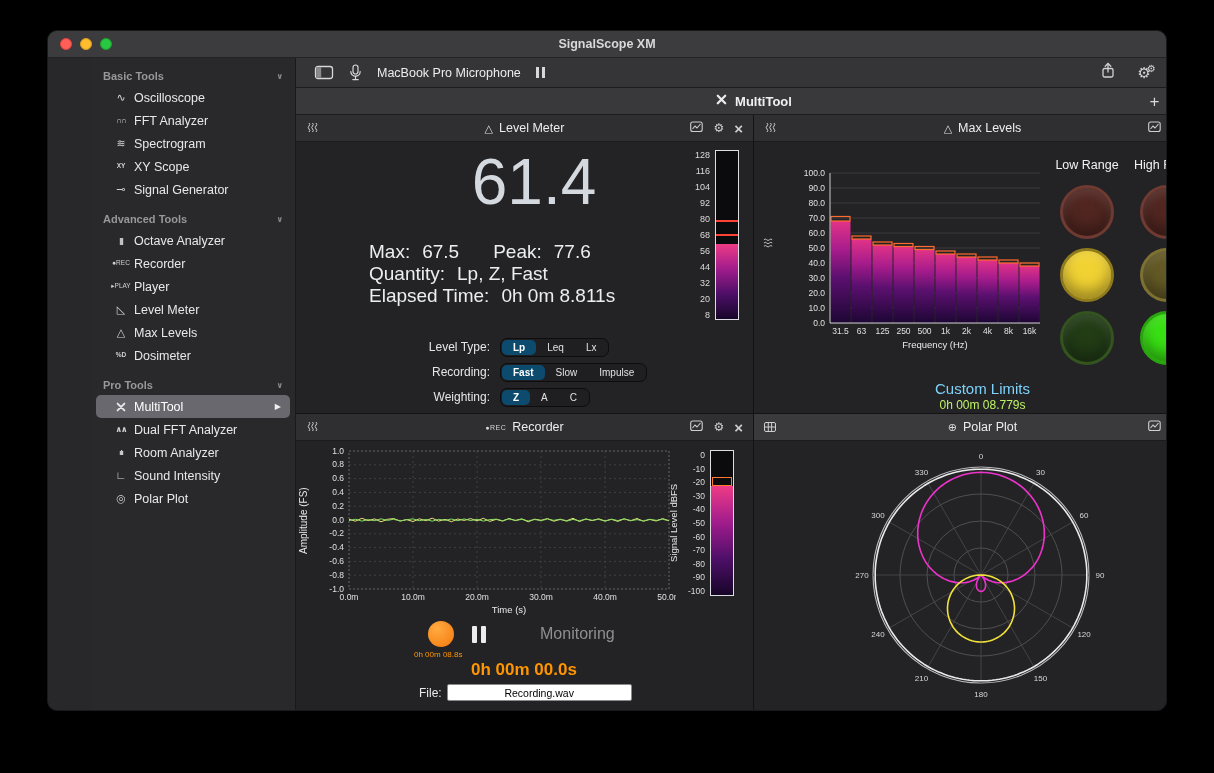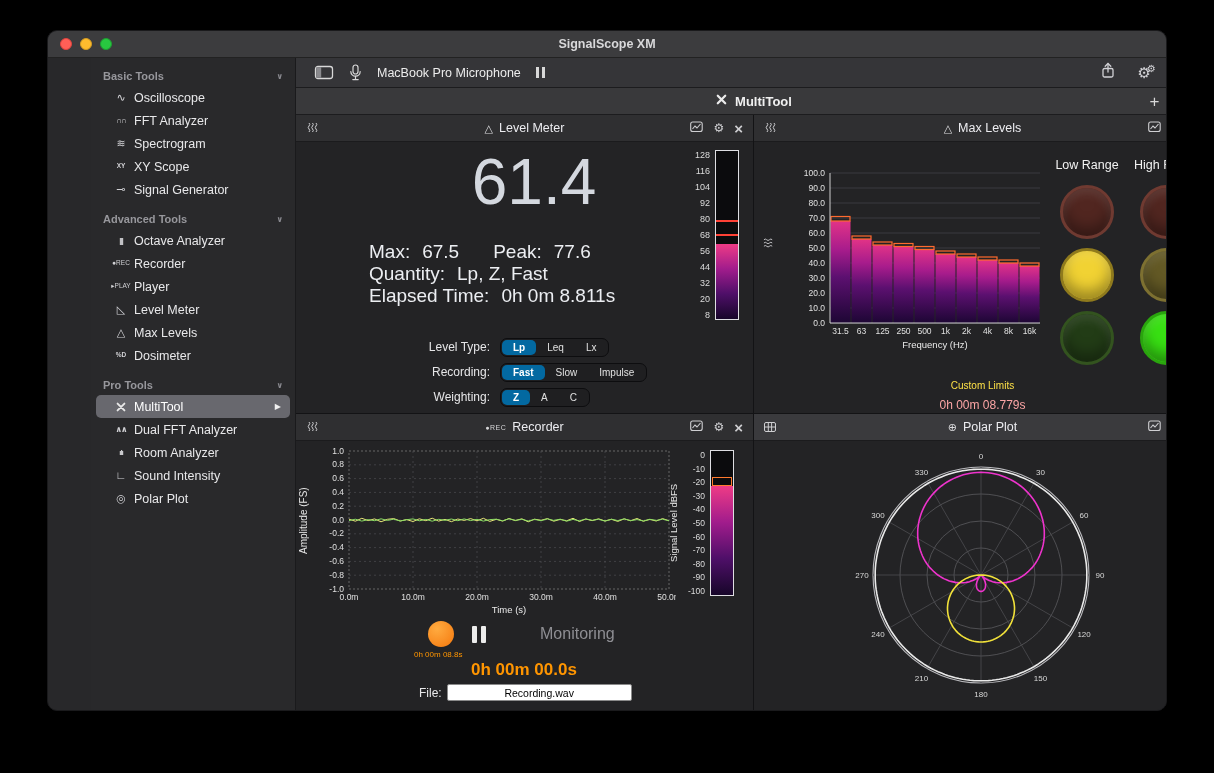--- a/index.html
+++ b/index.html
@@ -76,39 +76,39 @@
   .lm-value{position:absolute;left:73px;top:4px;width:330px;text-align:center;font-size:64px;
     color:#d4d8df;line-height:1.15;}
   .lm-stats{position:absolute;left:73px;top:99px;font-size:19px;color:#eceef2;line-height:22px;}
   .lm-num{margin-left:12px;}
   .pair-gap{display:inline-block;width:34px;}
   .lm-controls{position:absolute;left:84px;top:195px;}
   .ctrl-row{display:flex;align-items:center;height:20px;margin-bottom:5px;}
   .ctrl-label{width:110px;text-align:right;margin-right:10px;font-size:12px;color:#e6e6e8;}
   .seg{display:inline-flex;background:#1f1f21;border:1px solid #0d0d0f;border-radius:7px;padding:1px;}
   .seg-opt{font-size:10px;color:#e0e0e0;padding:2px 11px;border-radius:5px;}
-  .seg-opt.sel{background:#0369a1;color:#fff;font-weight:bold;}
+  .seg-opt.sel{background:#0c4a6e;color:#fff;font-weight:bold;}
   .vmeter{position:absolute;display:flex;}
   .lm-meter{top:8px;right:14px;}
   .vm-ticks{display:flex;flex-direction:column;justify-content:space-between;align-items:flex-end;
     height:170px;margin-right:5px;font-size:9px;color:#dcdcdc;}
   .vm-bar{width:24px;height:170px;border:1px solid #dedee2;background:#0b0b0d;position:relative;overflow:hidden;}
   .vm-fill{position:absolute;bottom:0;left:0;right:0;}
   .vm-mark{position:absolute;left:0;right:0;height:2px;}
   .vm-outline{position:absolute;left:1px;right:1px;border:1.5px solid #ff7a2e;}
   
   .ml-chart{position:absolute;left:26px;top:18px;}
   .ml-yicon{position:absolute;left:10px;top:92px;transform:rotate(-90deg);color:#cfcfd2;}
   .ml-ranges{position:absolute;left:300px;top:16px;display:flex;gap:14px;}
   .ml-col{width:66px;display:flex;flex-direction:column;align-items:center;}
   .ml-col-h{font-size:12.5px;color:#f2f2f2;height:18px;}
   .light{width:54px;height:54px;border-radius:50%;margin-top:9px;
     box-shadow:inset 0 6px 10px rgba(255,255,255,.10), inset 0 -8px 14px rgba(0,0,0,.35);}
-  .ml-custom{position:absolute;left:0;width:100%;top:238px;text-align:center;font-size:10px;color:#fde047;}
-  .ml-elapsed{position:absolute;left:0;width:100%;top:256px;text-align:center;font-size:12px;color:#fca5a5;}
+  .ml-custom{position:absolute;left:0;width:100%;top:238px;text-align:center;font-size:15px;color:#7dd3fc;}
+  .ml-elapsed{position:absolute;left:0;width:100%;top:256px;text-align:center;font-size:12px;color:#bef264;}
   
   .vlabel{position:absolute;writing-mode:vertical-rl;transform:rotate(180deg);font-size:10px;color:#e6e6e6;
     display:flex;align-items:center;justify-content:center;}
   .rec-ylabel{left:2px;top:18px;height:124px;}
   .rec-mlabel{left:372px;top:12px;height:140px;font-size:9.5px;}
   .rec-plot{position:absolute;left:20px;top:4px;}
   .rec-meter{left:392px;top:9px;}
   .rec-meter .vm-ticks{height:146px;font-size:8.5px;}
   .rec-meter .vm-bar{height:146px;}
   .rec-controls{position:absolute;left:132px;top:180px;display:flex;align-items:center;}

